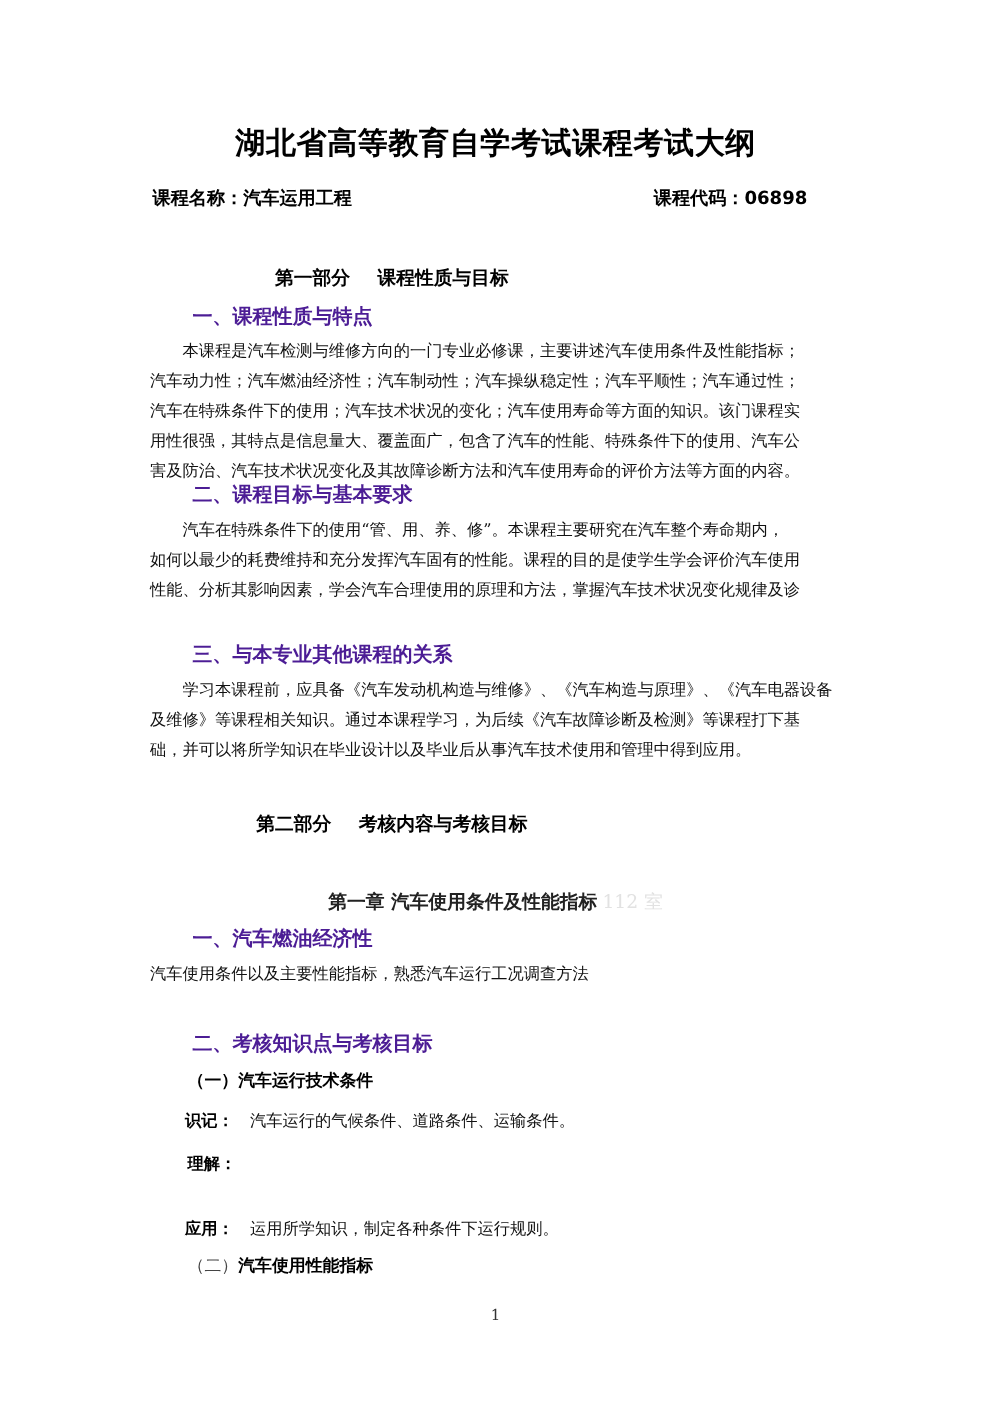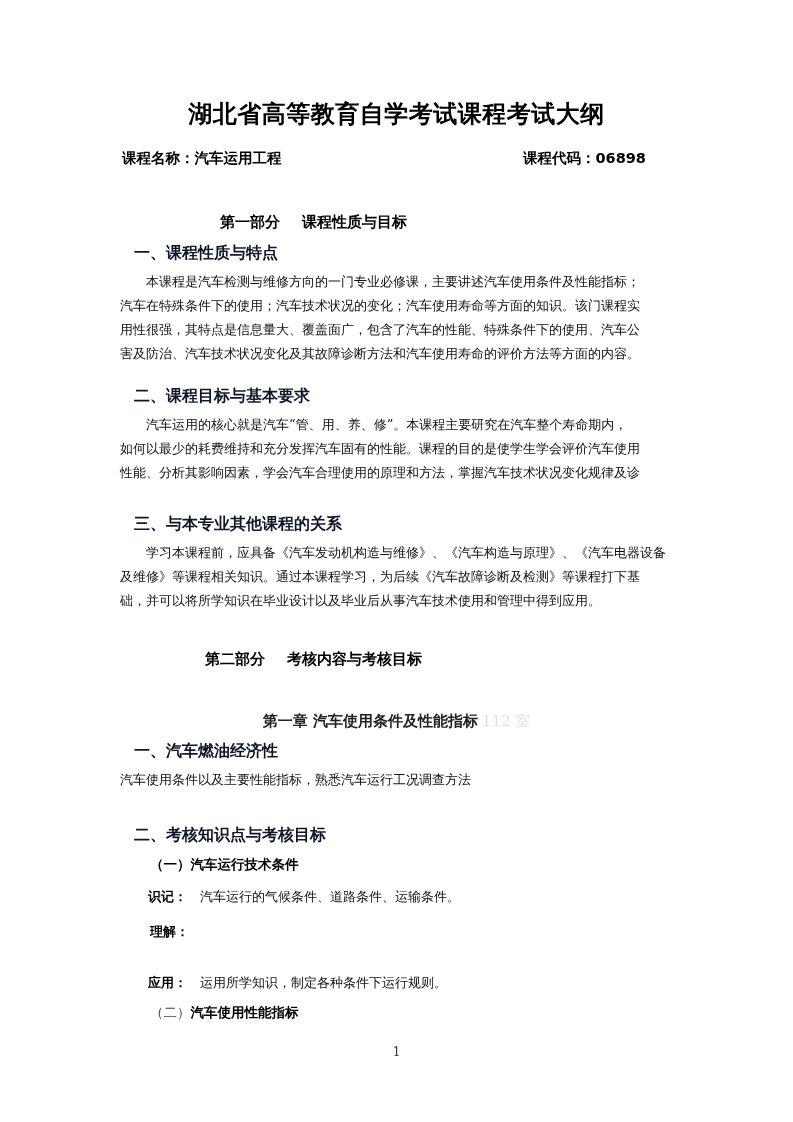--- a/index.html
+++ b/index.html
@@ -18,22 +18,22 @@
     top: 149px; font-family: "DejaVu Sans", "Liberation Sans", sans-serif;
     font-weight: bold; font-size: 14.5px; color: #000;
   }
   .part {
     left: 0; width: 627px; text-align: center;
     font-family: "DejaVu Sans", "Liberation Sans", sans-serif;
     font-weight: bold; font-size: 15px; color: #000;
   }
   .part .gap { display: inline-block; width: 22px; }
   .h2 {
-    left: 134px; font-family: "DejaVu Sans", "Liberation Sans", sans-serif;
-    font-weight: bold; font-size: 16px; color: #0f172a;
+    left: 154px; font-family: "DejaVu Sans", "Liberation Sans", sans-serif;
+    font-weight: bold; font-size: 16px; color: #4c1d95;
   }
   .para {
     left: 120px; width: 560px; font-size: 13px; line-height: 24px;
     text-indent: 26px; text-align: justify; color: #111;
   }
   .para span.line { display: block; white-space: nowrap; }
   .chap {
     left: 0; width: 793px; text-align: center; top: 712px;
     font-family: "DejaVu Sans", "Liberation Sans", sans-serif;
     font-weight: bold; font-size: 15px; color: #222;
@@ -56,28 +56,29 @@
 <div class="abs meta" style="left:122px">课程名称：汽车运用工程</div>
 <div class="abs meta" style="left:523px">课程代码：06898</div>
 
 <div class="abs part" style="top:213px">
   <span>第一部分</span><span class="gap"></span><span>课程性质与目标</span>
 </div>
 
 <div class="abs h2" style="top:243px">一、课程性质与特点</div>
 <div class="abs para" style="top:270px">
   <span class="line">本课程是汽车检测与维修方向的一门专业必修课，主要讲述汽车使用条件及性能指标；</span>
+  <span class="line" style="margin-left:-26px">汽车动力性；汽车燃油经济性；汽车制动性；汽车操纵稳定性；汽车平顺性；汽车通过性；</span>
   <span class="line" style="margin-left:-26px">汽车在特殊条件下的使用；汽车技术状况的变化；汽车使用寿命等方面的知识。该门课程实</span>
   <span class="line" style="margin-left:-26px">用性很强，其特点是信息量大、覆盖面广，包含了汽车的性能、特殊条件下的使用、汽车公</span>
   <span class="line" style="margin-left:-26px">害及防治、汽车技术状况变化及其故障诊断方法和汽车使用寿命的评价方法等方面的内容。</span>
 </div>
 
 <div class="abs h2" style="top:386px">二、课程目标与基本要求</div>
 <div class="abs para" style="top:413px">
-  <span class="line">汽车运用的核心就是汽车“管、用、养、修”。本课程主要研究在汽车整个寿命期内，</span>
+  <span class="line">汽车在特殊条件下的使用“管、用、养、修”。本课程主要研究在汽车整个寿命期内，</span>
   <span class="line" style="margin-left:-26px">如何以最少的耗费维持和充分发挥汽车固有的性能。课程的目的是使学生学会评价汽车使用</span>
   <span class="line" style="margin-left:-26px">性能、分析其影响因素，学会汽车合理使用的原理和方法，掌握汽车技术状况变化规律及诊</span>
 </div>
 
 <div class="abs h2" style="top:514px">三、与本专业其他课程的关系</div>
 <div class="abs para" style="top:541px">
   <span class="line">学习本课程前，应具备《汽车发动机构造与维修》、《汽车构造与原理》、《汽车电器设备</span>
   <span class="line" style="margin-left:-26px">及维修》等课程相关知识。通过本课程学习，为后续《汽车故障诊断及检测》等课程打下基</span>
   <span class="line" style="margin-left:-26px">础，并可以将所学知识在毕业设计以及毕业后从事汽车技术使用和管理中得到应用。</span>
 </div>

